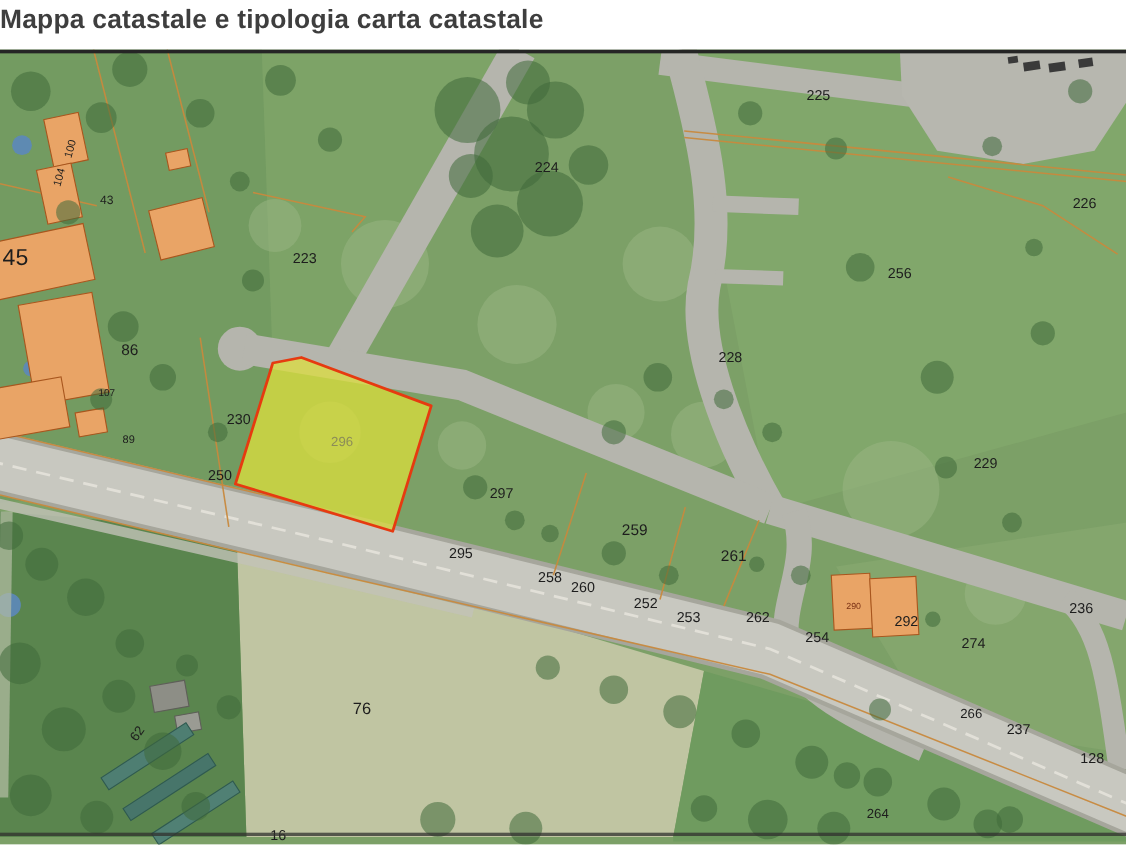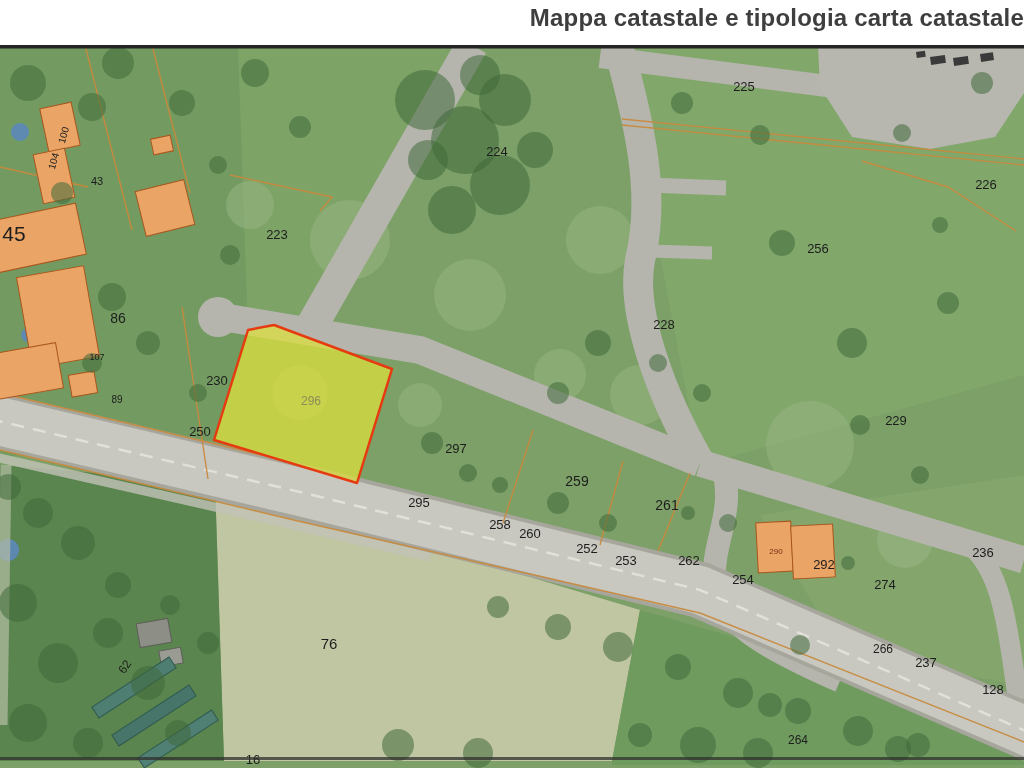--- a/index.html
+++ b/index.html
@@ -1,18 +1,18 @@
 <!DOCTYPE html>
 <html><head>
 <meta charset="utf-8">
 <style>
   html,body{margin:0;padding:0;background:#ffffff;}
   .page{position:relative;width:1024px;height:768px;background:#ffffff;overflow:hidden;
         font-family:"Liberation Sans", sans-serif;}
-  .title{position:absolute;top:4px;left:0;width:100%;text-align:right;margin:0;
+  .title{position:absolute;top:4px;left:0;width:100%;text-align:left;margin:0;
          font-size:24px;font-weight:600;letter-spacing:.2px;color:#3e3e3e;
          font-family:"Liberation Sans", sans-serif;}
   .map-frame{position:absolute;top:45px;left:0;width:1024px;height:723px;}
   svg text{font-family:"Liberation Sans", sans-serif;}
 </style>
 </head>
 <body>
 
 <div class="page">
   <h1 class="title">Mappa catastale e tipologia carta catastale</h1>

